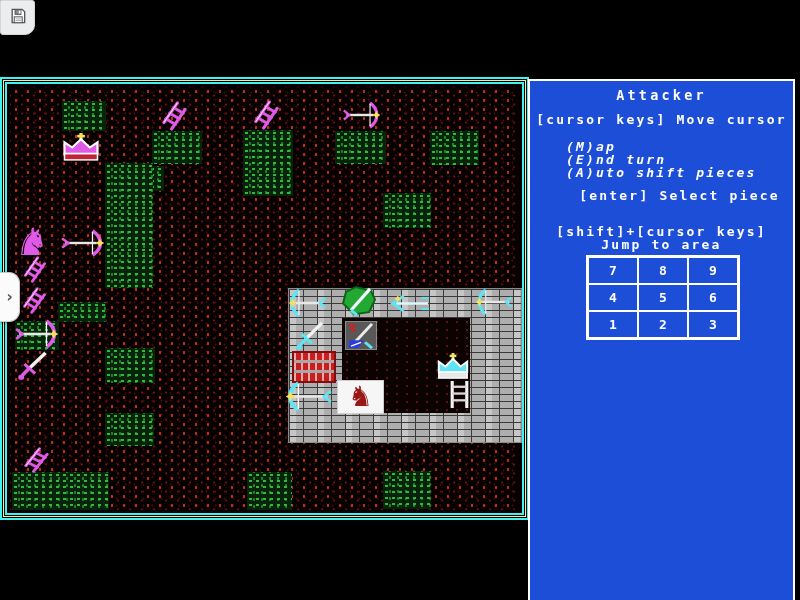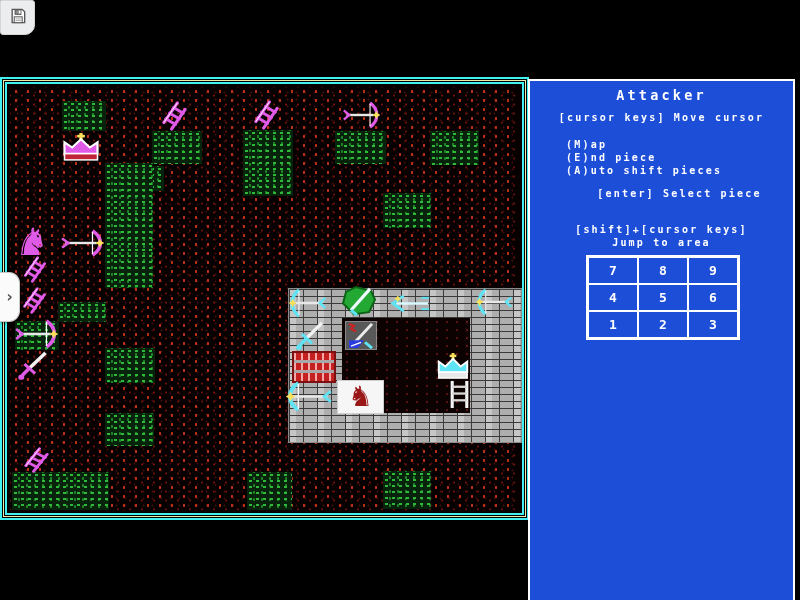--- a/index.html
+++ b/index.html
@@ -1,18 +1,18 @@
 <!DOCTYPE html>
 <html><head>
 <meta charset="utf-8">
 <style>
   html,body{margin:0;padding:0;background:#000;width:800px;height:600px;overflow:hidden;}
   body{position:relative;font-family:"DejaVu Sans Mono",monospace;}
   .dos{font-family:"DejaVu Sans Mono",monospace;font-weight:bold;color:#fff;
-       font-size:10px;letter-spacing:2.2px;white-space:pre;}
+       font-size:13px;letter-spacing:2.2px;white-space:pre;}
 
   
   .save-btn{position:absolute;left:0;top:0;width:35px;height:35px;background:#ecedef;
     border:1px solid #d6d6d6;border-radius:0 3px 10px 3px;box-sizing:border-box;
     display:flex;align-items:center;justify-content:center;box-shadow:0 1px 3px rgba(0,0,0,.35);z-index:20;}
   .side-tab{position:absolute;left:0;top:272px;width:20px;height:50px;background:#fbfbfb;
     border:1px solid #c9c9c9;border-left:none;border-radius:0 11px 11px 0;box-sizing:border-box;
     display:flex;align-items:center;justify-content:center;z-index:20;
     color:#555;font-size:15px;font-weight:bold;font-family:"DejaVu Sans",sans-serif;
     box-shadow:0 1px 3px rgba(0,0,0,.4);}
@@ -52,21 +52,21 @@
       linear-gradient(to bottom,transparent 24%,#a8a8a8 24%,#a8a8a8 34%,transparent 34%,transparent 62%,#a8a8a8 62%,#a8a8a8 72%,transparent 72%),
       repeating-linear-gradient(90deg,rgba(255,190,190,.85) 0 2px,transparent 2px 7px);}
   .horse-glyph{font-family:"DejaVu Sans",sans-serif;line-height:1;width:100%;height:100%;
     display:flex;align-items:center;justify-content:center;}
   .horse-tile{width:100%;height:100%;background:#f6f6f6;border:1px solid #cfcfcf;box-sizing:border-box;}
 
   
   .panel{position:absolute;left:528px;top:79px;width:267px;height:544px;background:#1d4ed8;
     border:2px solid #fff;box-sizing:border-box;z-index:5;}
   .panel .line{position:absolute;left:0;width:100%;text-align:center;}
-  .panel .menu-item{position:absolute;left:36px;}
+  .panel .menu-item{position:absolute;left:36px;font-style:italic;}
   .jump-table{position:absolute;left:56px;top:174px;display:grid;
     grid-template-columns:repeat(3,50px);grid-auto-rows:27px;border:2px solid #fff;}
   .jump-cell{border:1px solid #fff;display:flex;align-items:center;justify-content:center;
     color:#fff;font-size:13px;font-weight:bold;letter-spacing:0;}
 </style>
 </head>
 <body>
 
 <div class="save-btn">
   <span>
@@ -306,21 +306,21 @@
           </div>
       </div>
     </div>
   </div>
 </div>
 
 <div class="panel">
   <div class="line dos" style="top:6px;font-size:13.5px;letter-spacing:3.2px;">Attacker</div>
   <div class="line dos" style="top:31px;">[cursor keys] Move cursor</div>
   <div class="menu-item dos" style="top:58px;">(M)ap</div>
-  <div class="menu-item dos" style="top:71px;">(E)nd piece</div>
+  <div class="menu-item dos" style="top:71px;">(E)nd turn</div>
   <div class="menu-item dos" style="top:84px;">(A)uto shift pieces</div>
   <div class="line dos" style="top:107px;padding-left:18px;">[enter] Select piece</div>
   <div class="line dos" style="top:143px;">[shift]+[cursor keys]</div>
   <div class="line dos" style="top:156px;text-align:center;">Jump to area</div>
   <div class="jump-table">
     <div class="jump-cell">7</div>
     <div class="jump-cell">8</div>
     <div class="jump-cell">9</div>
     <div class="jump-cell">4</div>
     <div class="jump-cell">5</div>

